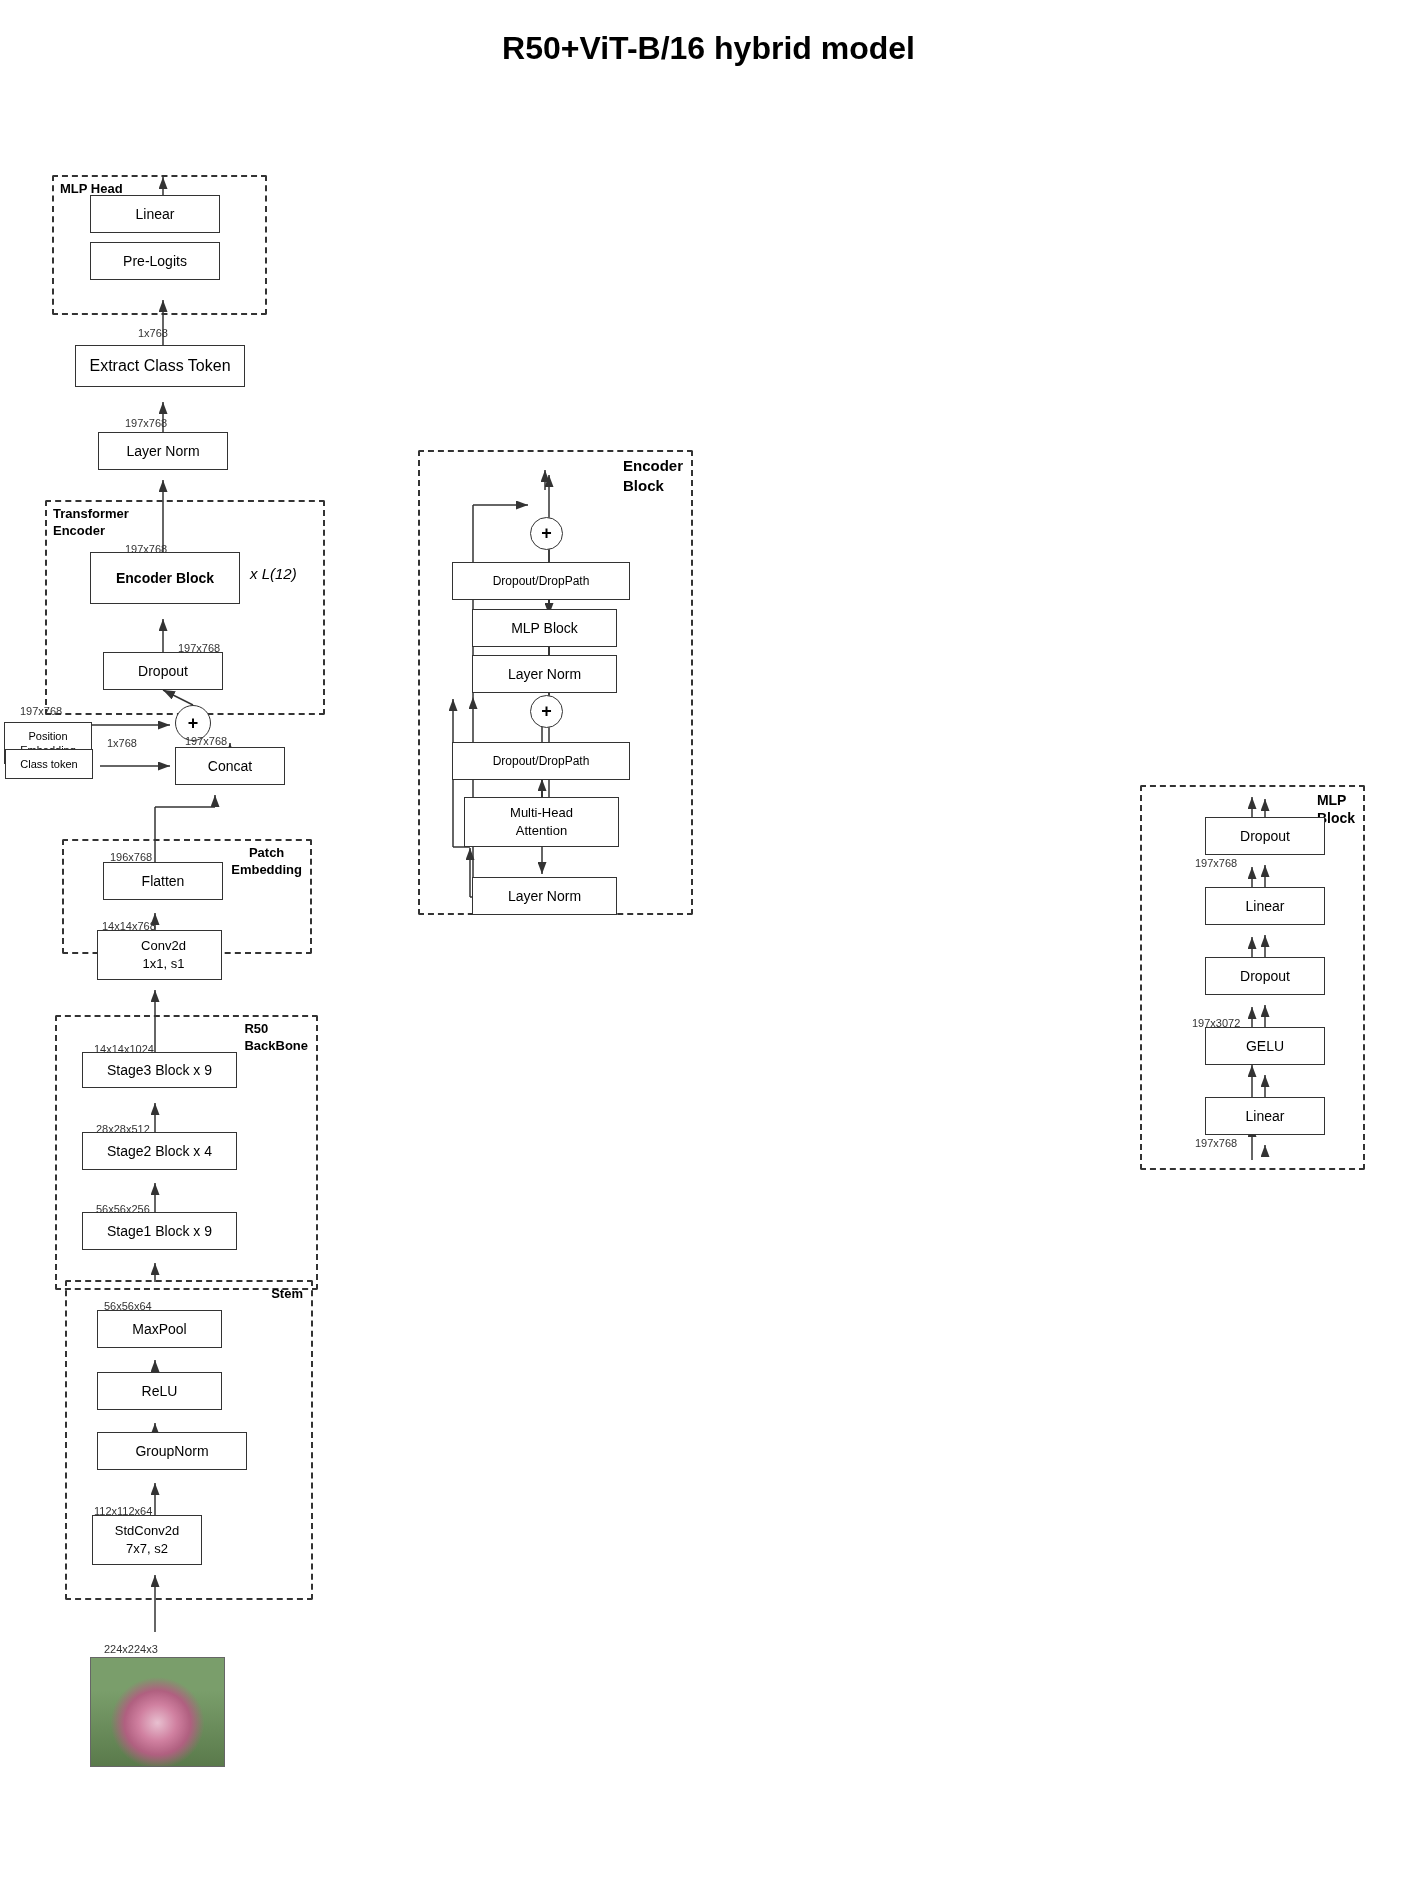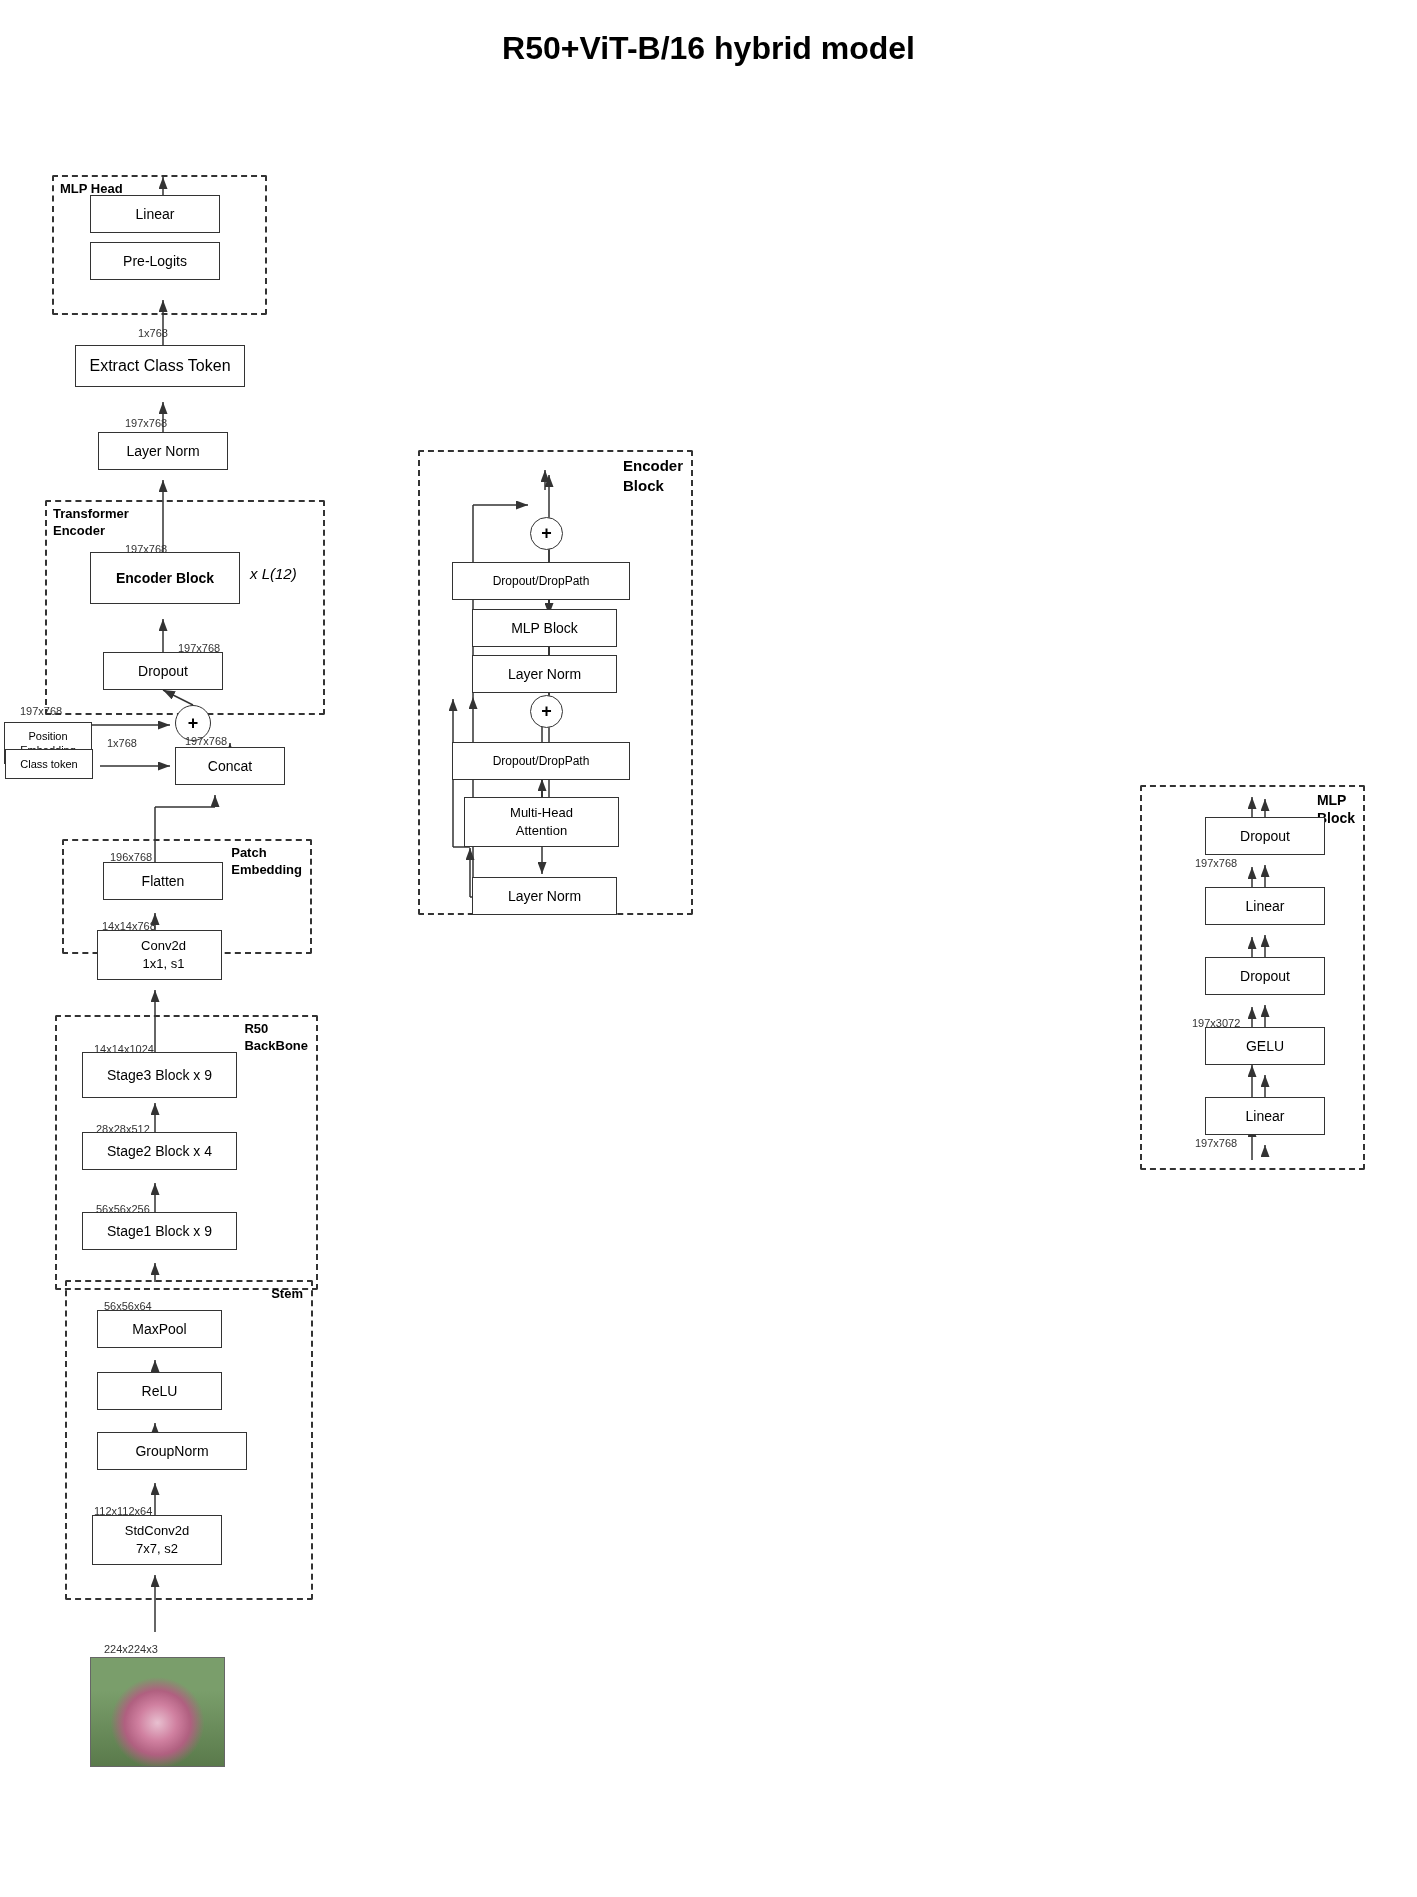--- a/index.html
+++ b/index.html
@@ -224,39 +224,39 @@
   <div class="node-box" style="left:4px; top:635px; width:88px; height:42px; font-size:11px; line-height:1.3;">Position<br>Embedding</div>
 
   <div class="dim-label" style="left:107px; top:650px;">1x768</div>
 
   <div class="node-box" style="left:5px; top:662px; width:88px; height:30px; font-size:11px;">Class token</div>
 
   <div class="dim-label" style="left:185px; top:648px;">197x768</div>
 
   <div class="node-box" style="left:175px; top:660px; width:110px; height:38px;">Concat</div>
 
-  <div class="dashed-box" style="left:62px; top:752px; width:250px; height:115px;">
+  <div class="dashed-box" style="left:62px; top:752px; width:250px; height:115px;text-align:center;">
     <span class="box-label" style="top:4px; right:8px; font-size:13px; line-height:1.3;">Patch<br>Embedding</span>
   </div>
 
   <div class="dim-label" style="left:110px; top:764px;">196x768</div>
 
   <div class="node-box" style="left:103px; top:775px; width:120px; height:38px;">Flatten</div>
 
   <div class="dim-label" style="left:102px; top:833px;">14x14x768</div>
 
   <div class="node-box" style="left:97px; top:843px; width:125px; height:50px; font-size:13px; line-height:1.4;padding-left:8px;">Conv2d<br>1x1, s1</div>
 
   <div class="dashed-box" style="left:55px; top:928px; width:263px; height:275px;">
     <span class="box-label" style="top:4px; right:8px; font-size:13px; line-height:1.3;">R50<br>BackBone</span>
   </div>
 
   <div class="dim-label" style="left:94px; top:956px;">14x14x1024</div>
 
-  <div class="node-box" style="left:82px; top:965px; width:155px; height:46px;">Stage3 Block x 9</div>
+  <div class="node-box" style="left:82px; top:965px; width:155px; height:36px;">Stage3 Block x 9</div>
 
   <div class="dim-label" style="left:96px; top:1036px;">28x28x512</div>
 
   <div class="node-box" style="left:82px; top:1045px; width:155px; height:38px;">Stage2 Block x 4</div>
 
   <div class="dim-label" style="left:96px; top:1116px;">56x56x256</div>
 
   <div class="node-box" style="left:82px; top:1125px; width:155px; height:38px;">Stage1 Block x 9</div>
 
   <div class="dashed-box" style="left:65px; top:1193px; width:248px; height:320px;">
@@ -266,21 +266,21 @@
   <div class="dim-label" style="left:104px; top:1213px;">56x56x64</div>
 
   <div class="node-box" style="left:97px; top:1223px; width:125px; height:38px;">MaxPool</div>
 
   <div class="node-box" style="left:97px; top:1285px; width:125px; height:38px;">ReLU</div>
 
   <div class="node-box" style="left:97px; top:1345px; width:150px; height:38px;">GroupNorm</div>
 
   <div class="dim-label" style="left:94px; top:1418px;">112x112x64</div>
 
-  <div class="node-box" style="left:92px; top:1428px; width:130px; height:50px; font-size:13px; line-height:1.4;">StdConv2d<br>7x7, s2</div>
+  <div class="node-box" style="left:92px; top:1428px; width:110px; height:50px; font-size:13px; line-height:1.4;">StdConv2d<br>7x7, s2</div>
 
   <div class="dim-label" style="left:104px; top:1556px;">224x224x3</div>
 
   <div class="img-placeholder" style="left:90px; top:1570px; width:135px; height:110px;">
     <div class="img-flower"></div>
   </div>
 
   <div class="dashed-box" style="left:418px; top:363px; width:275px; height:465px;">
     <span class="box-label" style="top:4px; right:8px; font-size:15px; font-weight:bold; line-height:1.3;">Encoder<br>Block</span>
   </div>

